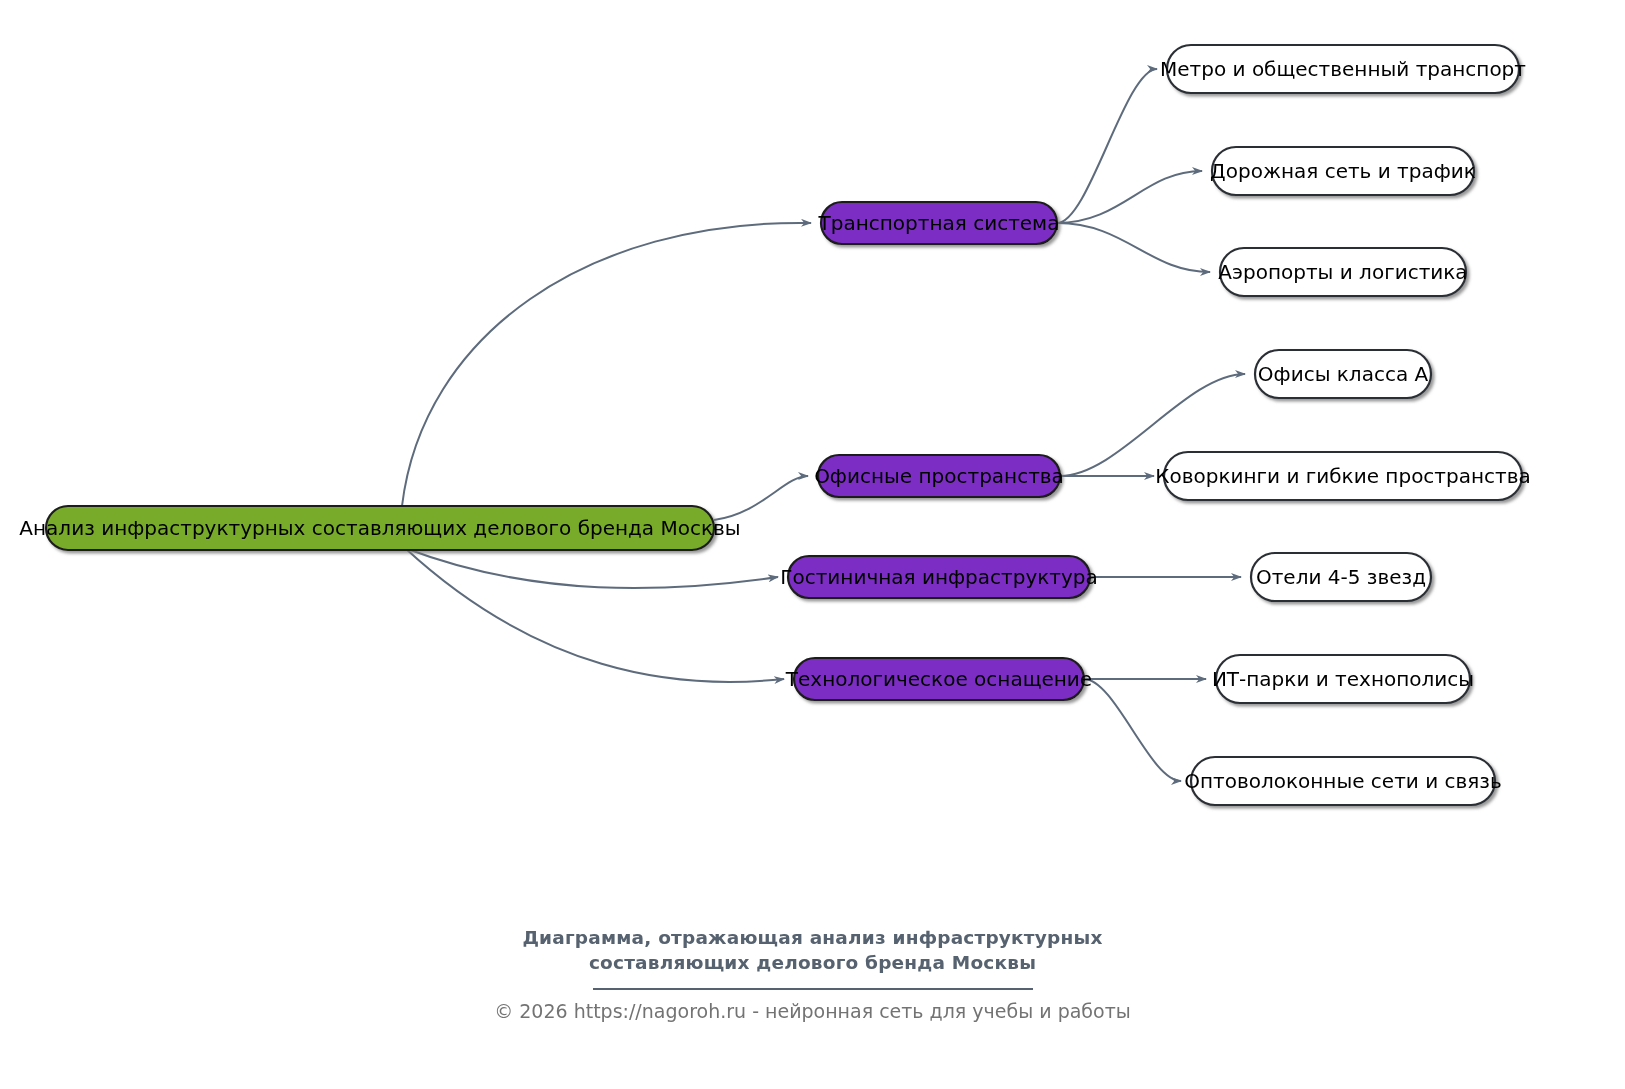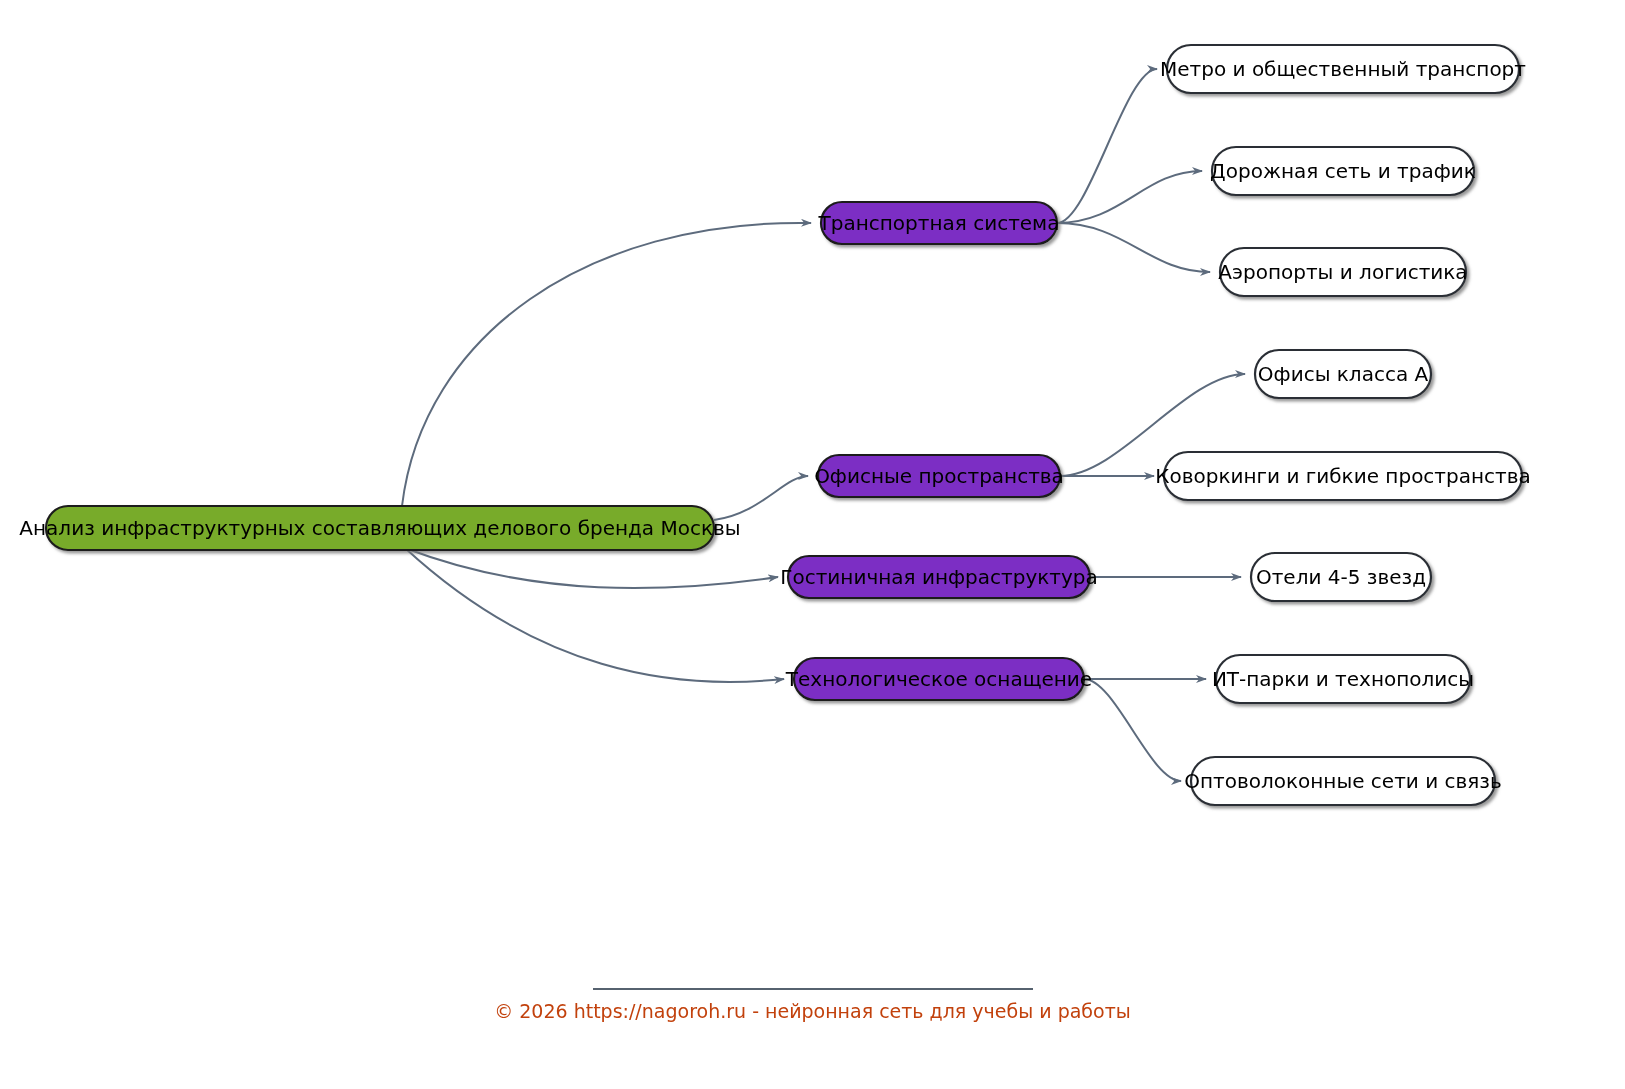--- a/index.html
+++ b/index.html
@@ -80,21 +80,21 @@
   .divider {
     display: inline-block;
     width: 440px;
     height: 0;
     border-top: 2px solid #56626f;
   }
   .copyright {
     top: 1000px;
     font-family: "DejaVu Sans", sans-serif;
     font-size: 19px;
-    color: #c2410c;
+    color: #737373;
   }
 </style>
 </head>
 <body>
 
 <div id="canvas-wrap">
   <svg id="mindmap" viewBox="0 0 1625 1089" xmlns="http://www.w3.org/2000/svg">
     <defs>
       <marker id="arrowhead" markerWidth="11" markerHeight="8" refX="10" refY="4" orient="auto" markerUnits="userSpaceOnUse">
         <path d="M0,0 L11,4 L0,8 L3.2,4 Z" fill="#5d6b7d"></path>
@@ -167,19 +167,23 @@
           <rect x="794" y="658" width="290" height="42" rx="21" ry="21" class="node-shape-branch" filter="url(#nodeShadow)" fill="#7b2fc4"></rect>
           <text x="939" y="680" class="node-label" fill="#000000">Технологическое оснащение</text>
         </g>
         <g>
           <rect x="46" y="506" width="668" height="44" rx="22" ry="22" class="node-shape-root" filter="url(#nodeShadow)" fill="#78ab2c"></rect>
           <text x="380" y="529" class="node-label" fill="#000000">Анализ инфраструктурных составляющих делового бренда Москвы</text>
         </g>
       </g>
   </svg>
 
+  <div class="footer caption">
+    <span class="caption-line1">Диаграмма, отражающая анализ инфраструктурных</span>
+    <span class="caption-line2">составляющих делового бренда Москвы</span>
+  </div>
 
   <div class="divider-wrap">
     <span class="divider"></span>
   </div>
 
   <div class="footer copyright">© 2026 https://nagoroh.ru - нейронная сеть для учебы и работы</div>
 </div>
 
 </body></html>

